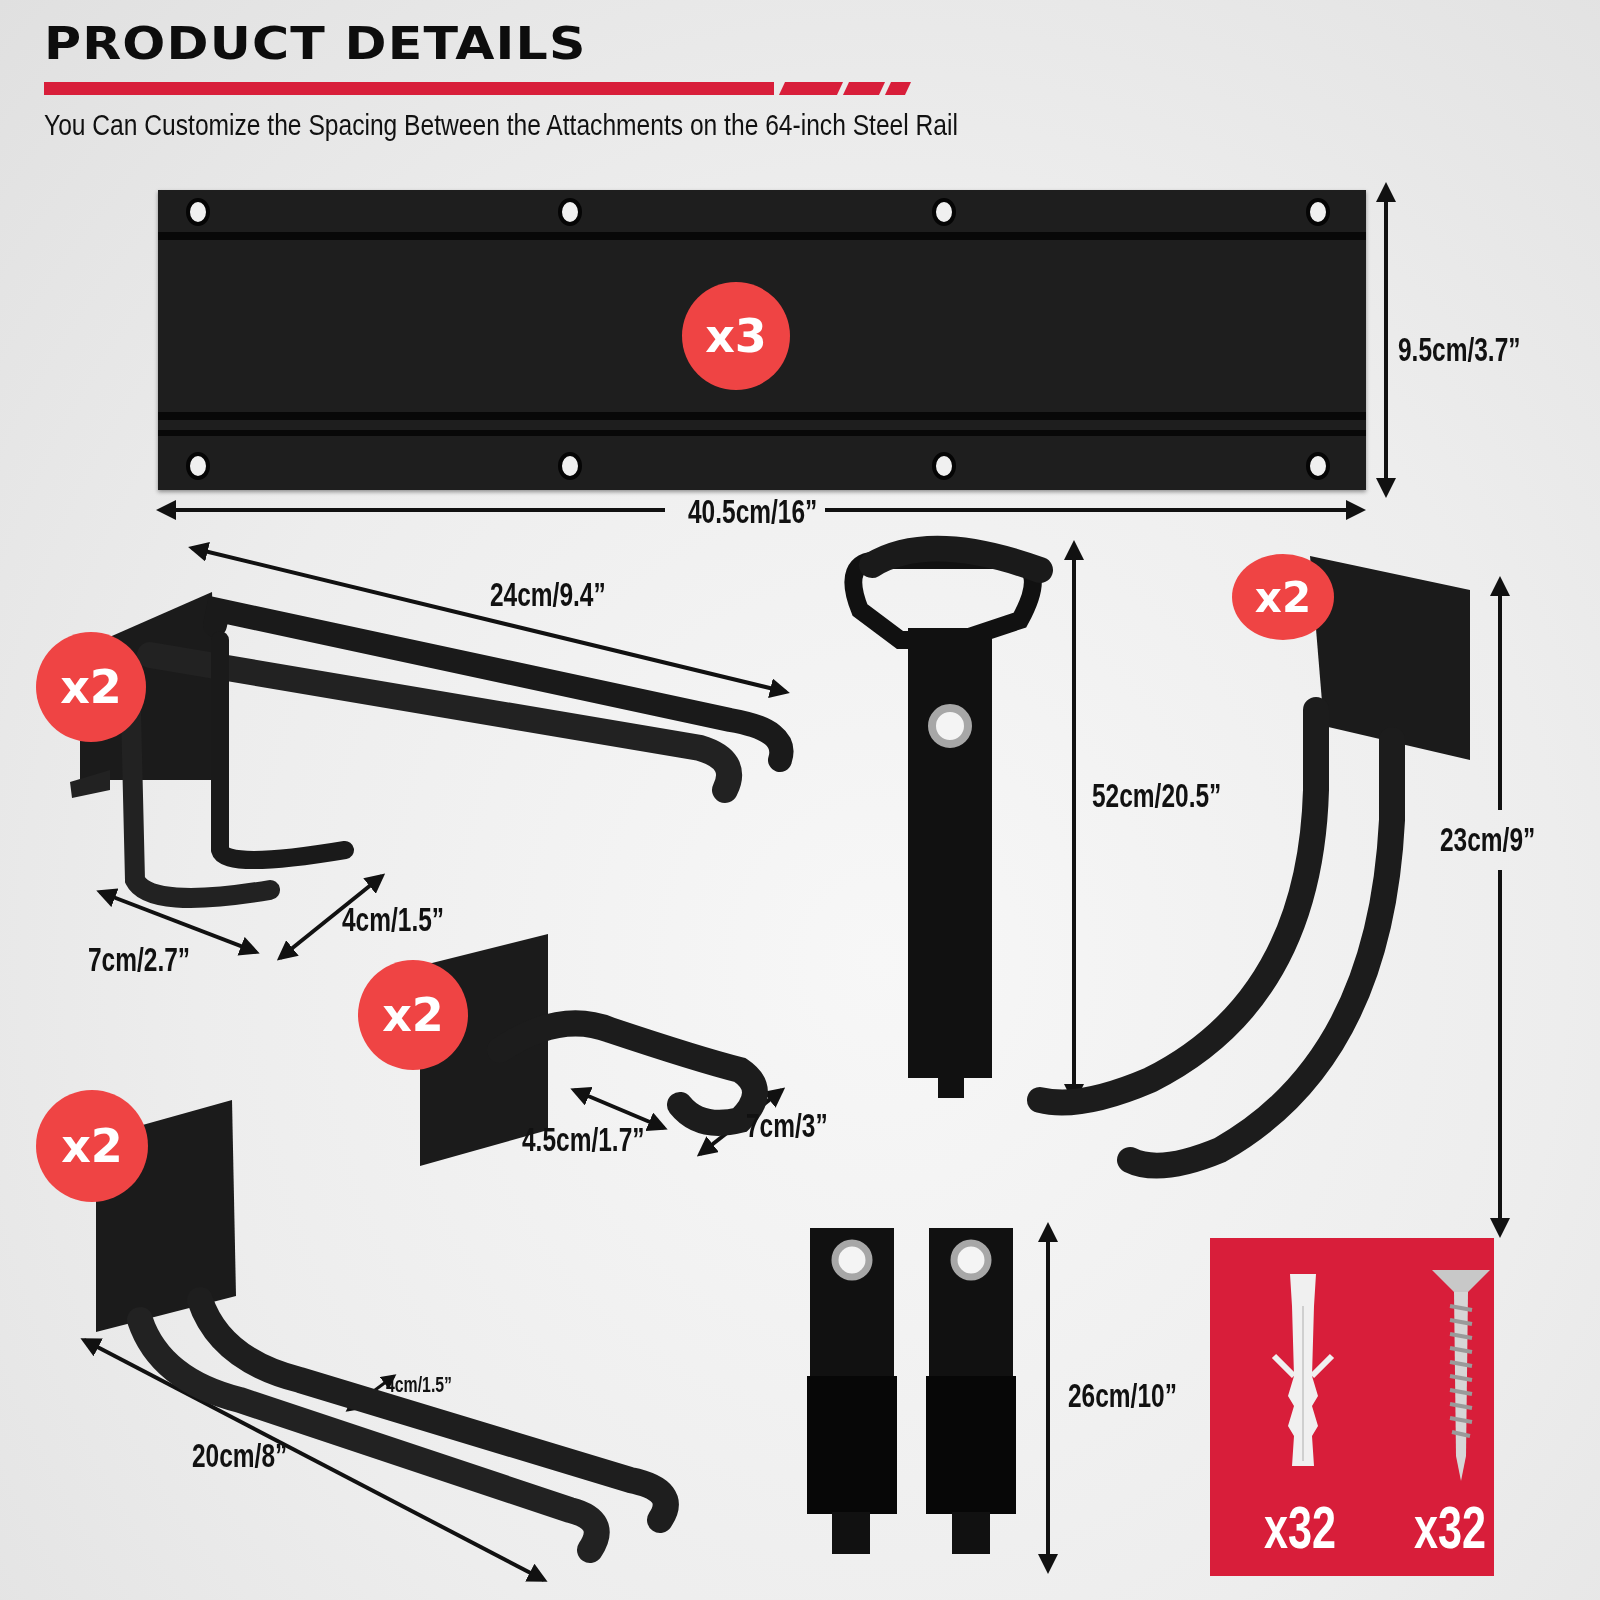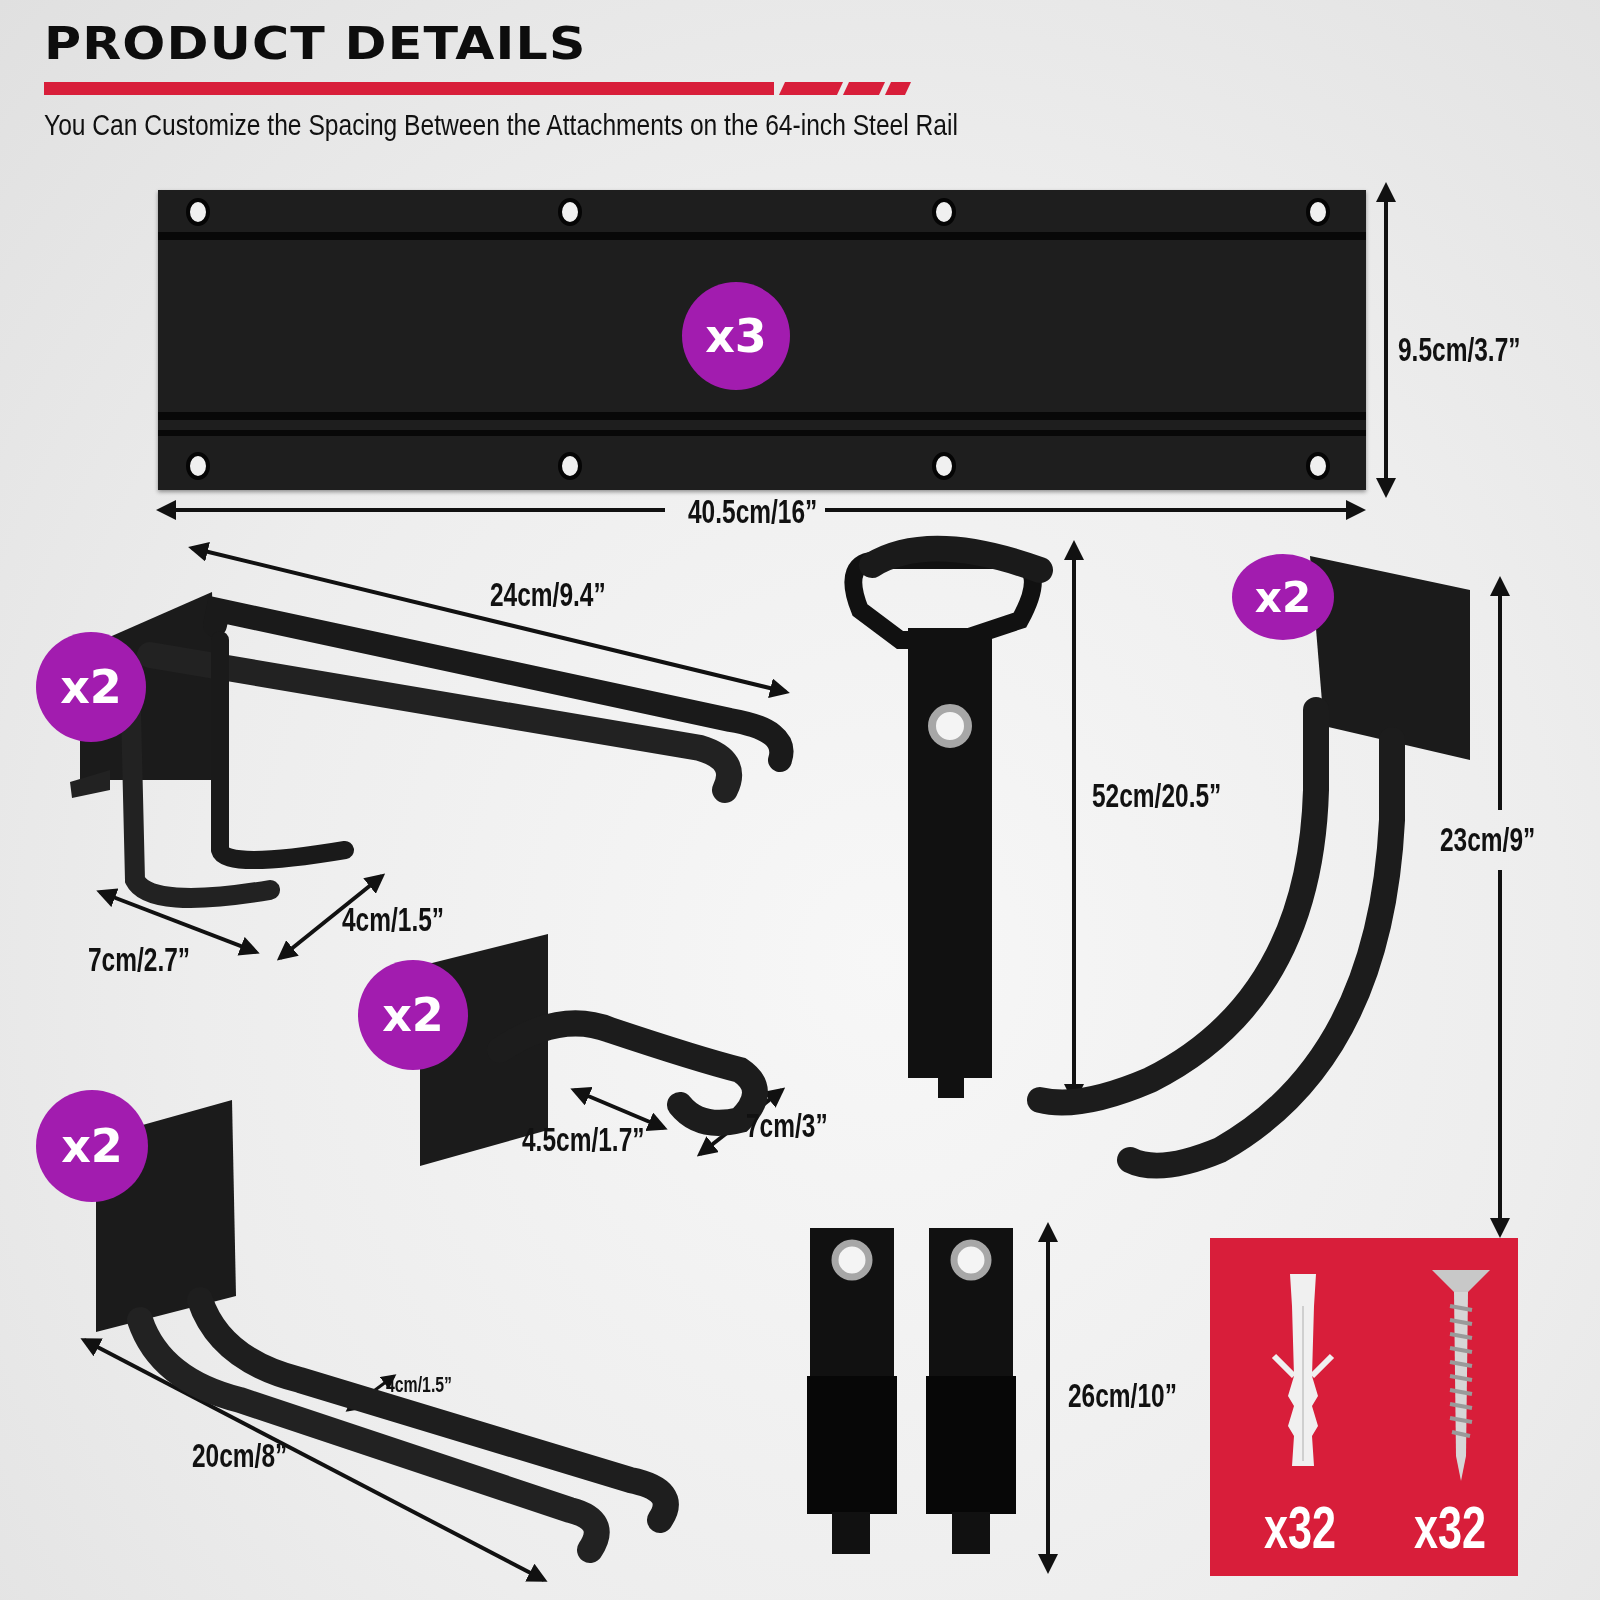--- a/index.html
+++ b/index.html
@@ -9,27 +9,27 @@
   .abs{position:absolute;}
   .title{left:44px;top:18px;font-size:44px;font-weight:900;letter-spacing:1px;
     font-family:"DejaVu Sans", sans-serif;color:#0d0d0d;transform:scaleX(1.15);transform-origin:left;}
   .redbar{left:44px;top:82px;height:13px;background:#d81e3a;}
   .seg{top:82px;height:13px;background:#d81e3a;transform:skewX(-25deg);}
   .subtitle{left:44px;top:108px;font-size:30px;color:#111;font-family:"Liberation Sans Narrow","Liberation Sans",sans-serif;
     transform:scaleX(0.82);transform-origin:left;white-space:nowrap;}
   .dim{font-size:34px;font-weight:bold;color:#111;white-space:nowrap;
     font-family:"Liberation Sans", sans-serif;transform:scaleX(0.72);transform-origin:left center;}
   .dim.small{font-size:22px;}
-  .badge{border-radius:50%;background:#a21caf;color:#fff;font-weight:900;
+  .badge{border-radius:50%;background:#ef4444;color:#fff;font-weight:900;
     display:flex;align-items:center;justify-content:center;font-family:"DejaVu Sans", sans-serif;}
   .rail{left:158px;top:190px;width:1208px;height:300px;background:#1e1e1e;
     box-shadow:0 2px 4px rgba(0,0,0,.4);}
   .rail .lip{position:absolute;left:0;right:0;height:8px;background:#080808;}
   .rail .hole{position:absolute;width:16px;height:20px;border-radius:50%;background:#f0f0f0;border:4px solid #050505;}
-  .hardware{left:1210px;top:1238px;width:308px;height:338px;background:#d81e3a;}
+  .hardware{left:1210px;top:1238px;width:284px;height:338px;background:#d81e3a;}
   .hw-label{color:#fff;font-weight:bold;font-size:60px;position:absolute;bottom:14px;
     transform:scaleX(0.72);transform-origin:left;}
   svg{position:absolute;overflow:visible;}
 </style>
 </head>
 <body>
 
 <div class="abs title">PRODUCT DETAILS</div>
 <div class="abs redbar" style="width:730px"></div>
 <div class="abs seg" style="left:782px;width:58px"></div>

